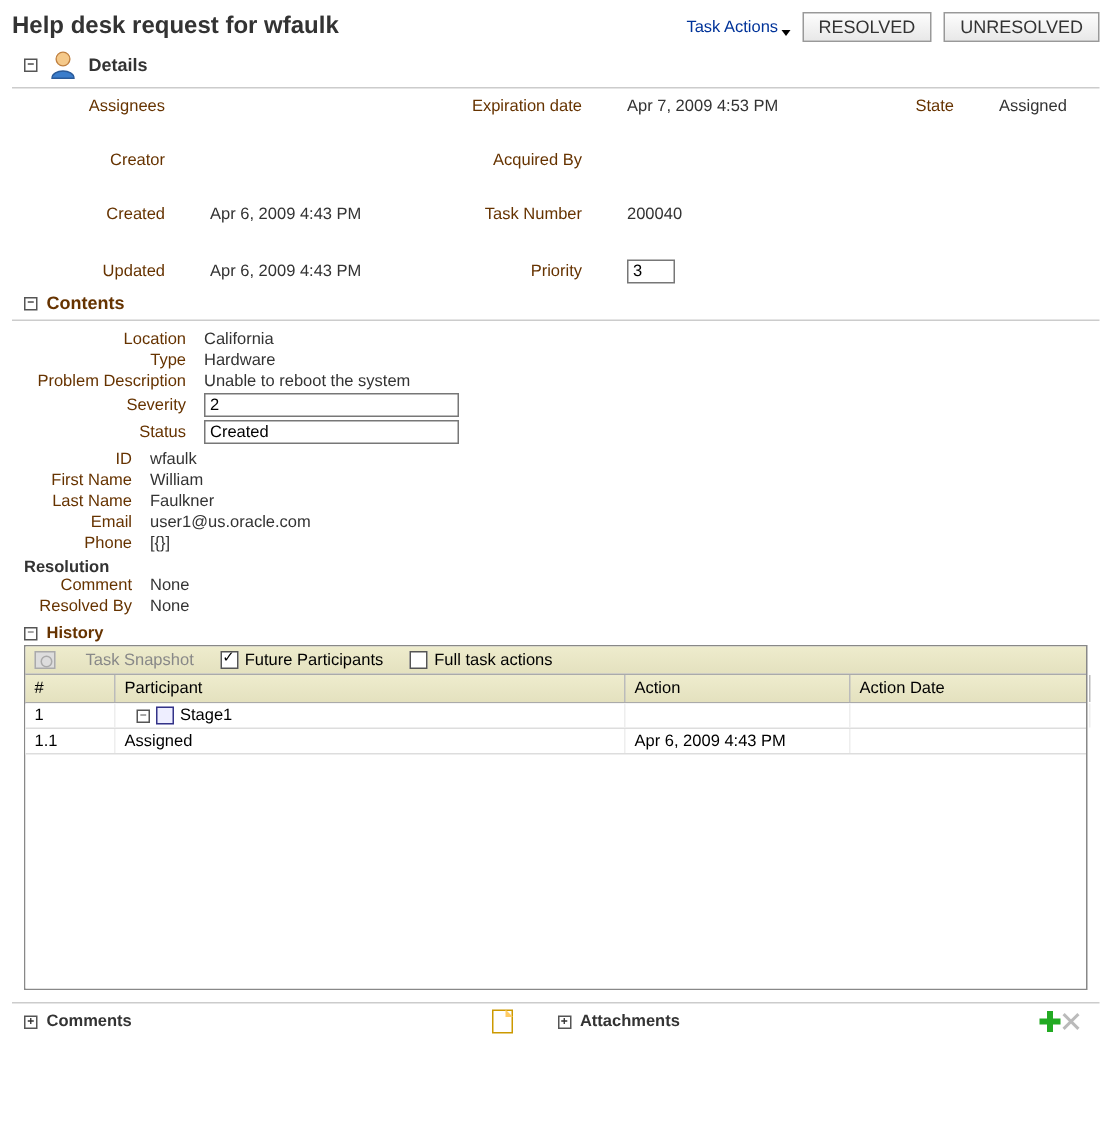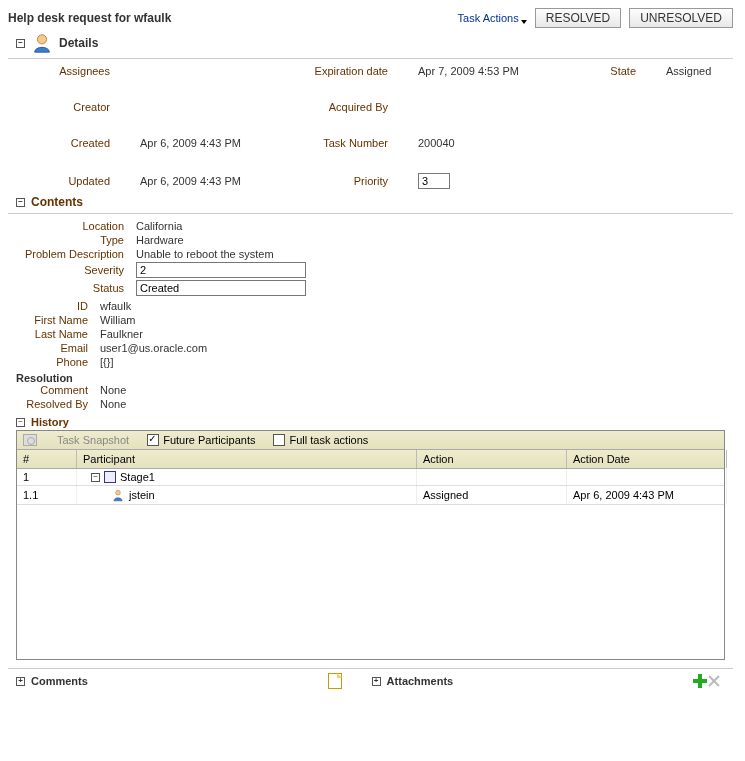--- a/index.html
+++ b/index.html
@@ -6,21 +6,21 @@
   body {
     margin: 0;
     font-family: Tahoma, Arial, sans-serif;
     font-size: 11px;
     background: #fff;
     width: 745px;
   }
   .container { padding: 8px 12px 8px 8px; }
   .header-row { display: flex; align-items: center; gap: 8px; margin-bottom: 4px; }
   .page-title {
-    font-size: 12px;
+    font-size: 16px;
     font-weight: bold;
     color: #333;
     flex: 1;
   }
   .task-actions-link {
     color: #003399;
     font-size: 11px;
     cursor: pointer;
     display: inline-flex;
     align-items: flex-end;
@@ -362,27 +362,20 @@
         <div>
           <span class="collapse-box stage-toggle">−</span>
           <span class="stage-icon"></span>
           <span>Stage1</span>
         </div>
         <div></div>
         <div></div>
       </div>
       <div class="tbl-row">
         <div>1.1</div>
-        <div style="padding-left:34px;">
-          <svg class="person-icon" viewBox="0 0 24 24">
-            <circle cx="12" cy="8" r="4" fill="#f5c98a" stroke="#c08040"></circle>
-            <path d="M5 22 C5 15 19 15 19 22 Z" fill="#3b7dcb" stroke="#2a5a99"></path>
-          </svg>
-          <span>jstein</span>
-        </div>
         <div>Assigned</div>
         <div>Apr 6, 2009 4:43 PM</div>
       </div>
     </div>
   </div>
 
   <div class="footer">
     <div class="footer-left">
       <span class="collapse-box">+</span>
       <span>Comments</span>

